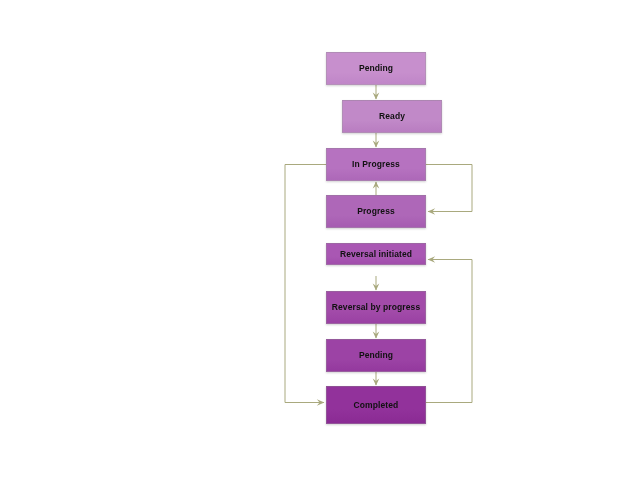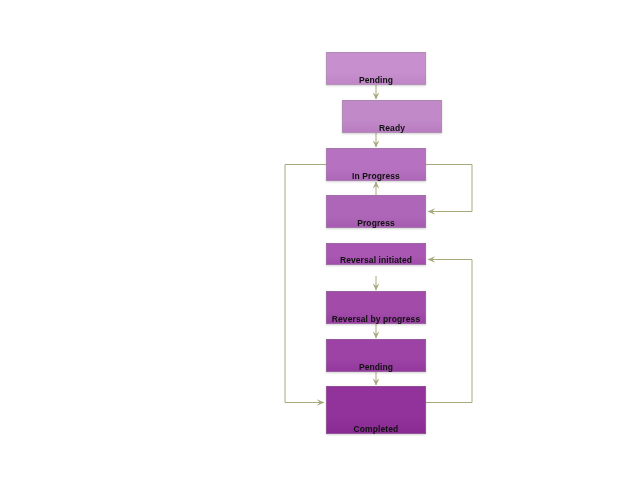--- a/index.html
+++ b/index.html
@@ -22,21 +22,21 @@
     position: absolute;
     left: 0;
     top: 0;
     width: 640px;
     height: 480px;
   }
   .node-box {
     position: absolute;
     box-sizing: border-box;
     display: flex;
-    align-items: flex-end;
+    align-items: center;
     justify-content: center;
     border: 1px solid rgba(150,150,150,0.35);
     box-shadow: 0 1px 2px rgba(0,0,0,0.18);
   }
   .node-label {
     font-family: "Liberation Sans", sans-serif;
     font-size: 8.5px;
     font-weight: bold;
     color: #111111;
     letter-spacing: 0.1px;
@@ -95,18 +95,18 @@
       </div>
       <div class="node-box" style="left: 326px; top: 243px; width: 100px; height: 22px; background: linear-gradient(rgb(169, 87, 179) 0%, rgb(169, 87, 179) 62%, rgb(161, 77, 172) 100%);">
         <span class="node-label" style="color: rgb(17, 17, 17);">Reversal initiated</span>
       </div>
       <div class="node-box" style="left: 326px; top: 291px; width: 100px; height: 33px; background: linear-gradient(rgb(162, 75, 169) 0%, rgb(162, 75, 169) 62%, rgb(154, 65, 163) 100%);">
         <span class="node-label" style="color: rgb(17, 17, 17);">Reversal by progress</span>
       </div>
       <div class="node-box" style="left: 326px; top: 339px; width: 100px; height: 33px; background: linear-gradient(rgb(156, 67, 165) 0%, rgb(156, 67, 165) 62%, rgb(148, 57, 158) 100%);">
         <span class="node-label" style="color: rgb(17, 17, 17);">Pending</span>
       </div>
-      <div class="node-box" style="left: 326px; top: 386px; width: 100px; height: 48px; background: linear-gradient(rgb(146, 50, 155) 0%, rgb(146, 50, 155) 62%, rgb(138, 43, 148) 100%);">
+      <div class="node-box" style="left: 326px; top: 386px; width: 100px; height: 38px; background: linear-gradient(rgb(146, 50, 155) 0%, rgb(146, 50, 155) 62%, rgb(138, 43, 148) 100%);">
         <span class="node-label" style="color: rgb(17, 17, 17);">Completed</span>
       </div>
     </div>
 
 </div>
 
 </body></html>

